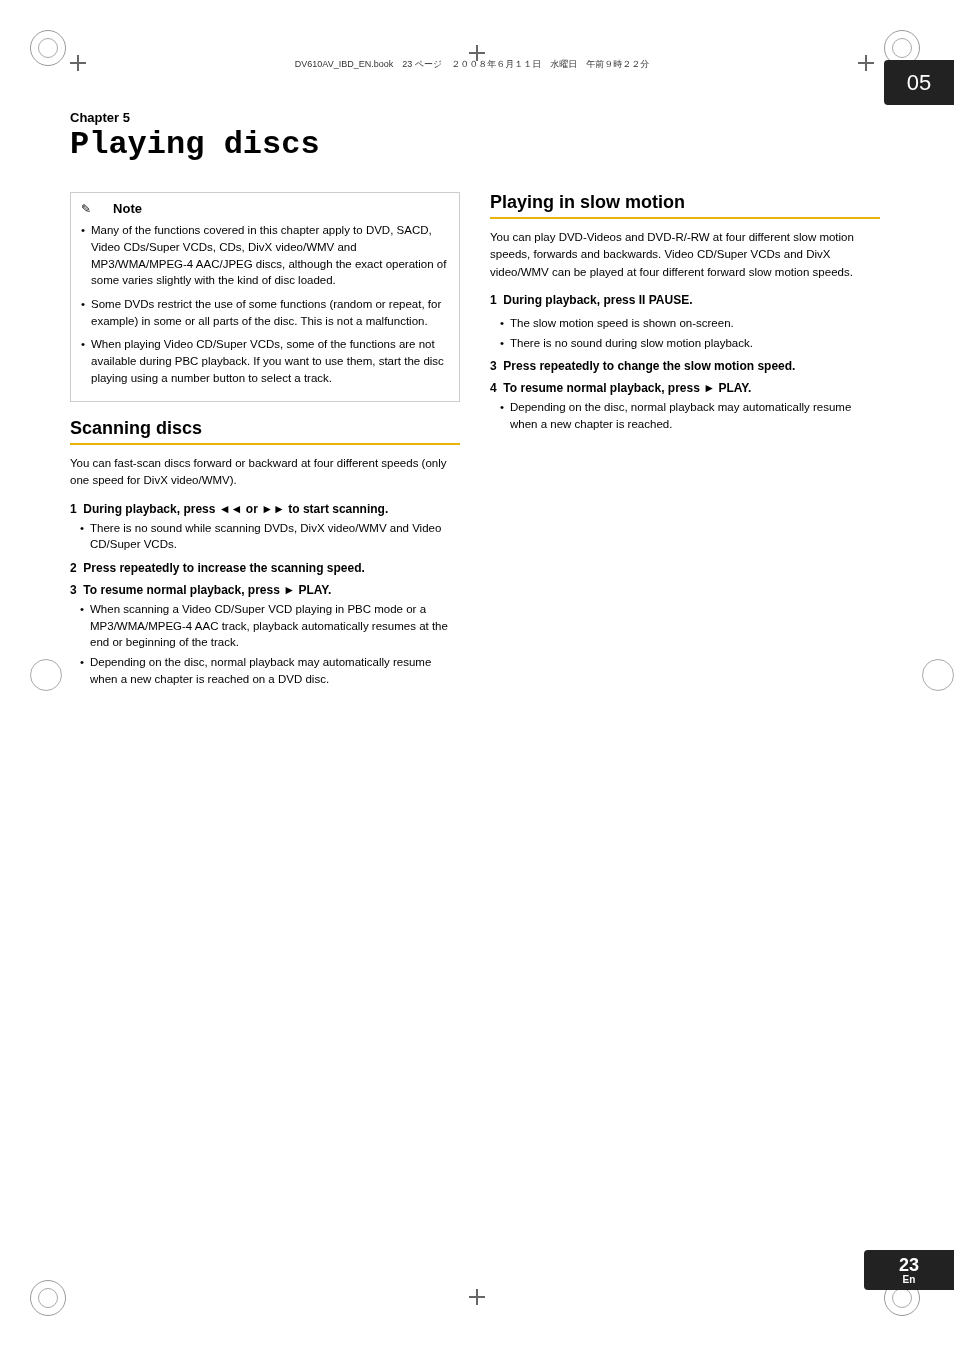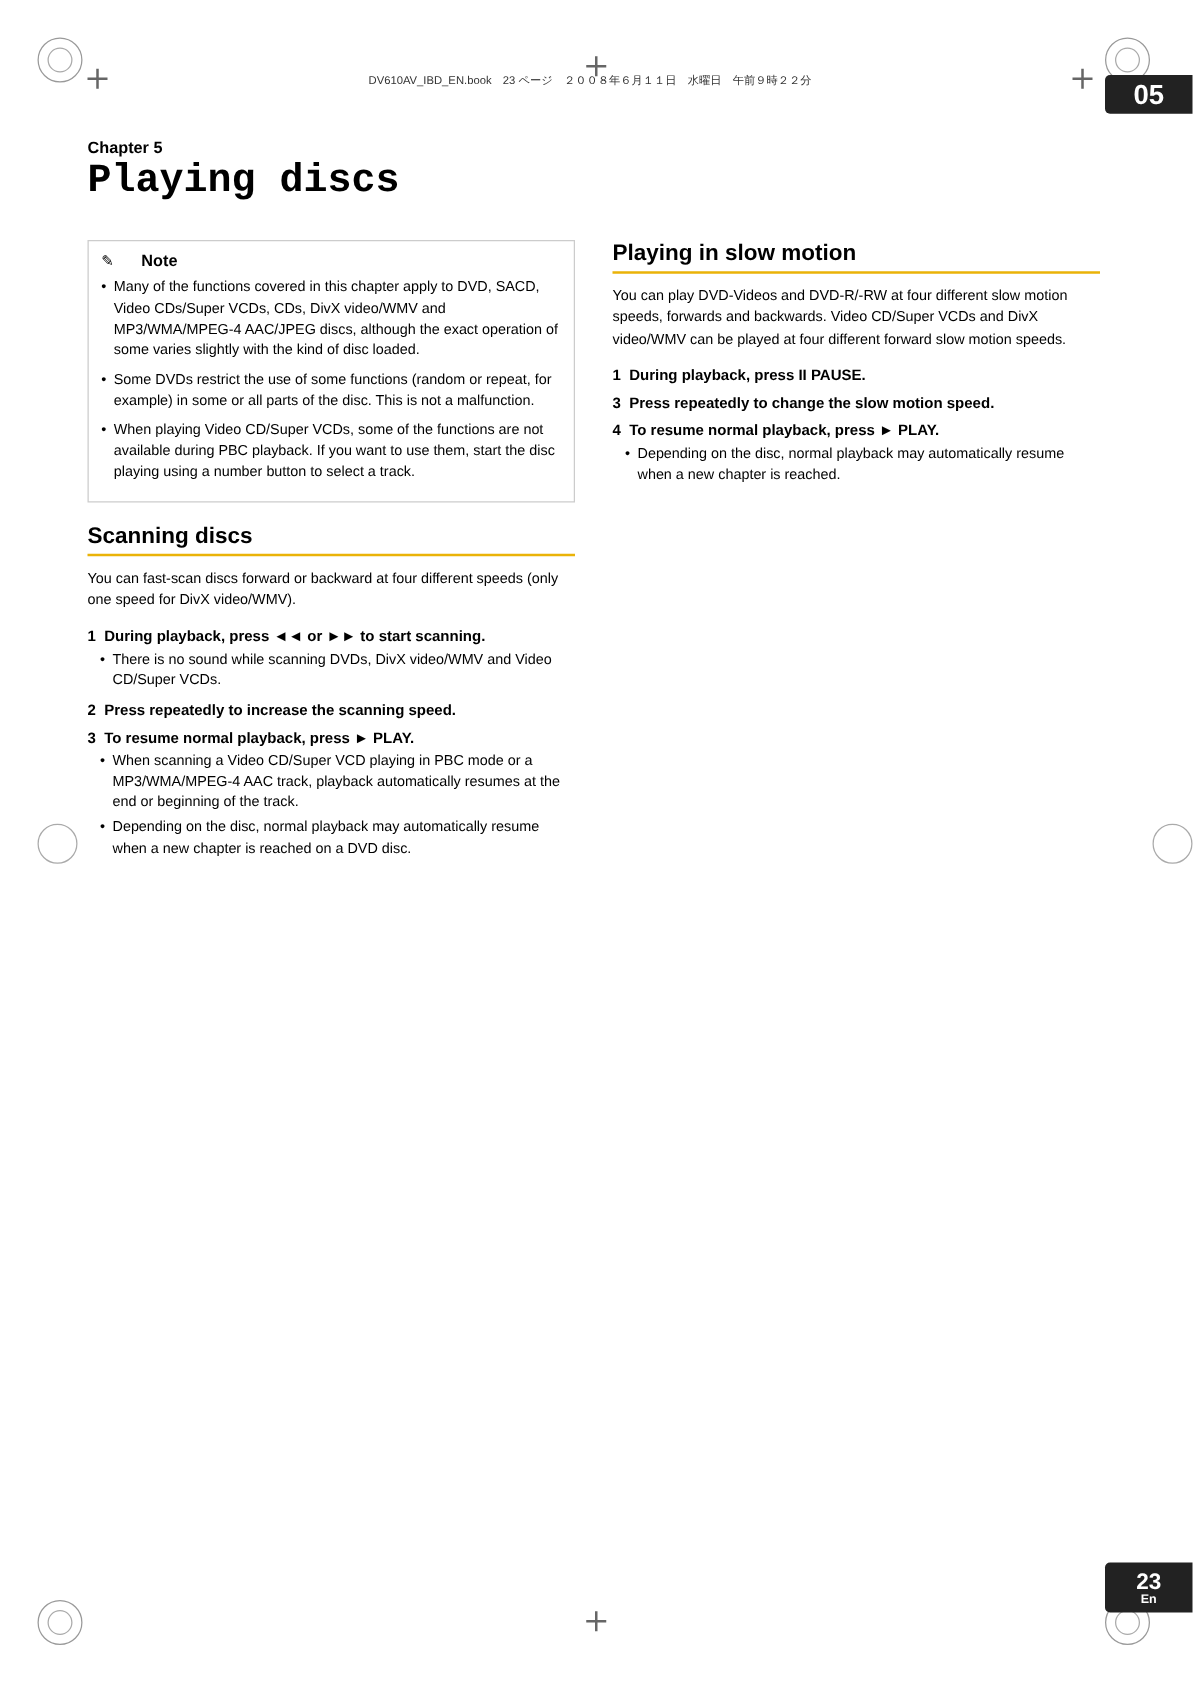--- a/index.html
+++ b/index.html
@@ -58,39 +58,39 @@
     }
 
     
     .chapter-tab {
       position: absolute;
       top: 60px;
       right: 0;
       background: #222;
       color: #fff;
       font-size: 22px;
-      font-weight: bold;
+      font-weight: normal;
       width: 70px;
-      height: 31px;
+      height: 45px;
       display: flex;
       align-items: center;
       justify-content: center;
       border-radius: 4px 0 0 4px;
     }
 
     
     .page-tab {
       position: absolute;
       bottom: 60px;
       right: 0;
       background: #222;
       color: #fff;
       font-size: 14px;
       font-weight: bold;
-      width: 70px;
+      width: 90px;
       height: 40px;
       display: flex;
       flex-direction: column;
       align-items: center;
       justify-content: center;
       border-radius: 4px 0 0 4px;
     }
 
     .page-tab .page-num {
       font-size: 18px;
@@ -415,20 +415,24 @@
         <div class="section-heading">Playing in slow motion</div>
         <p class="section-intro">You can play DVD-Videos and DVD-R/-RW at four different slow motion speeds, forwards and backwards. Video CD/Super VCDs and DivX video/WMV can be played at four different forward slow motion speeds.</p>
 
         <div class="step">
           <div class="step-heading">
             <span>1</span>&nbsp;&nbsp;<span>During playback, press II PAUSE.</span>
           </div>
         </div>
 
         <div class="step">
+          <ul class="step-bullet-list">
+            <li>The slow motion speed is shown on-screen.</li>
+            <li>There is no sound during slow motion playback.</li>
+          </ul>
         </div>
 
         <div class="step">
           <div class="step-heading">
             <span>3</span>&nbsp;&nbsp;<span>Press repeatedly to change the slow motion speed.</span>
           </div>
         </div>
 
         <div class="step">
           <div class="step-heading">

